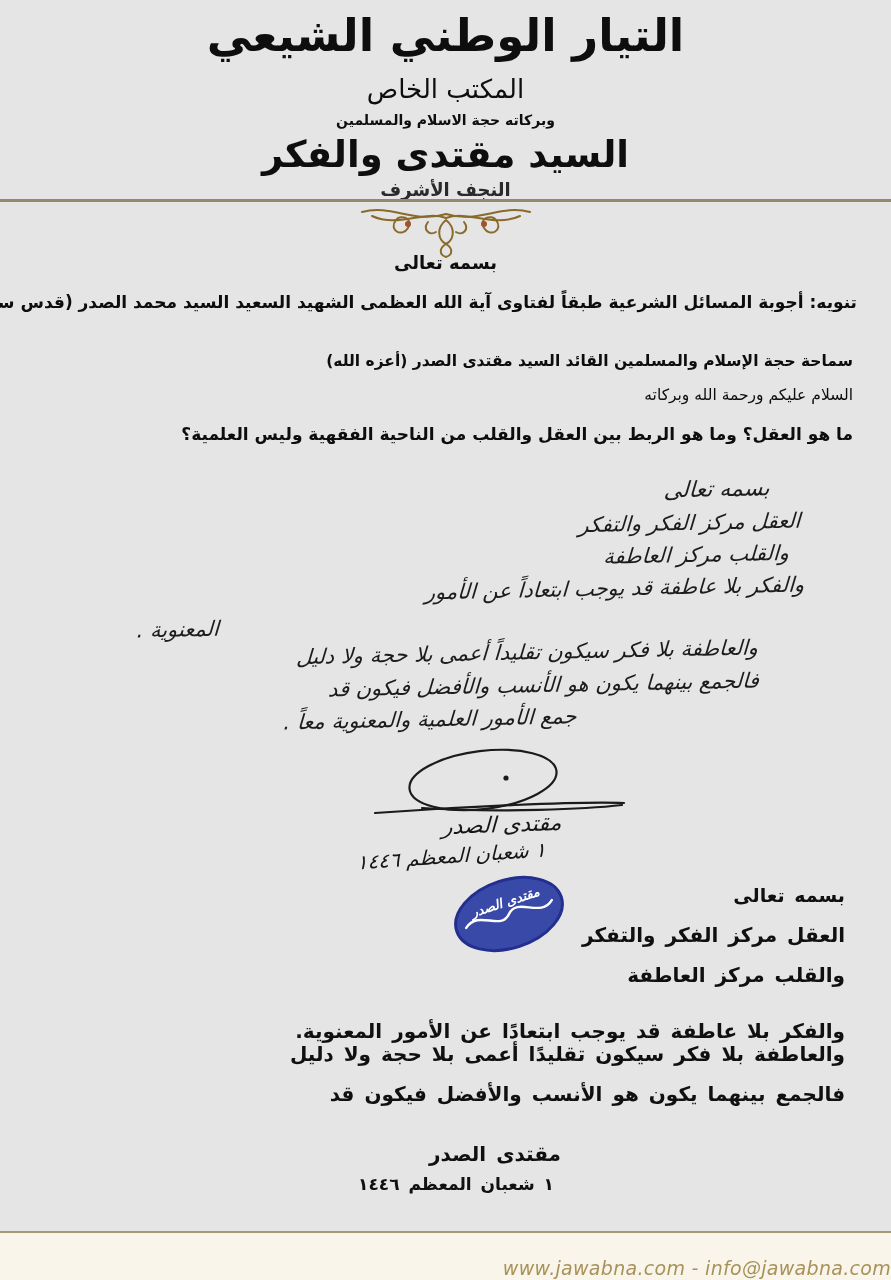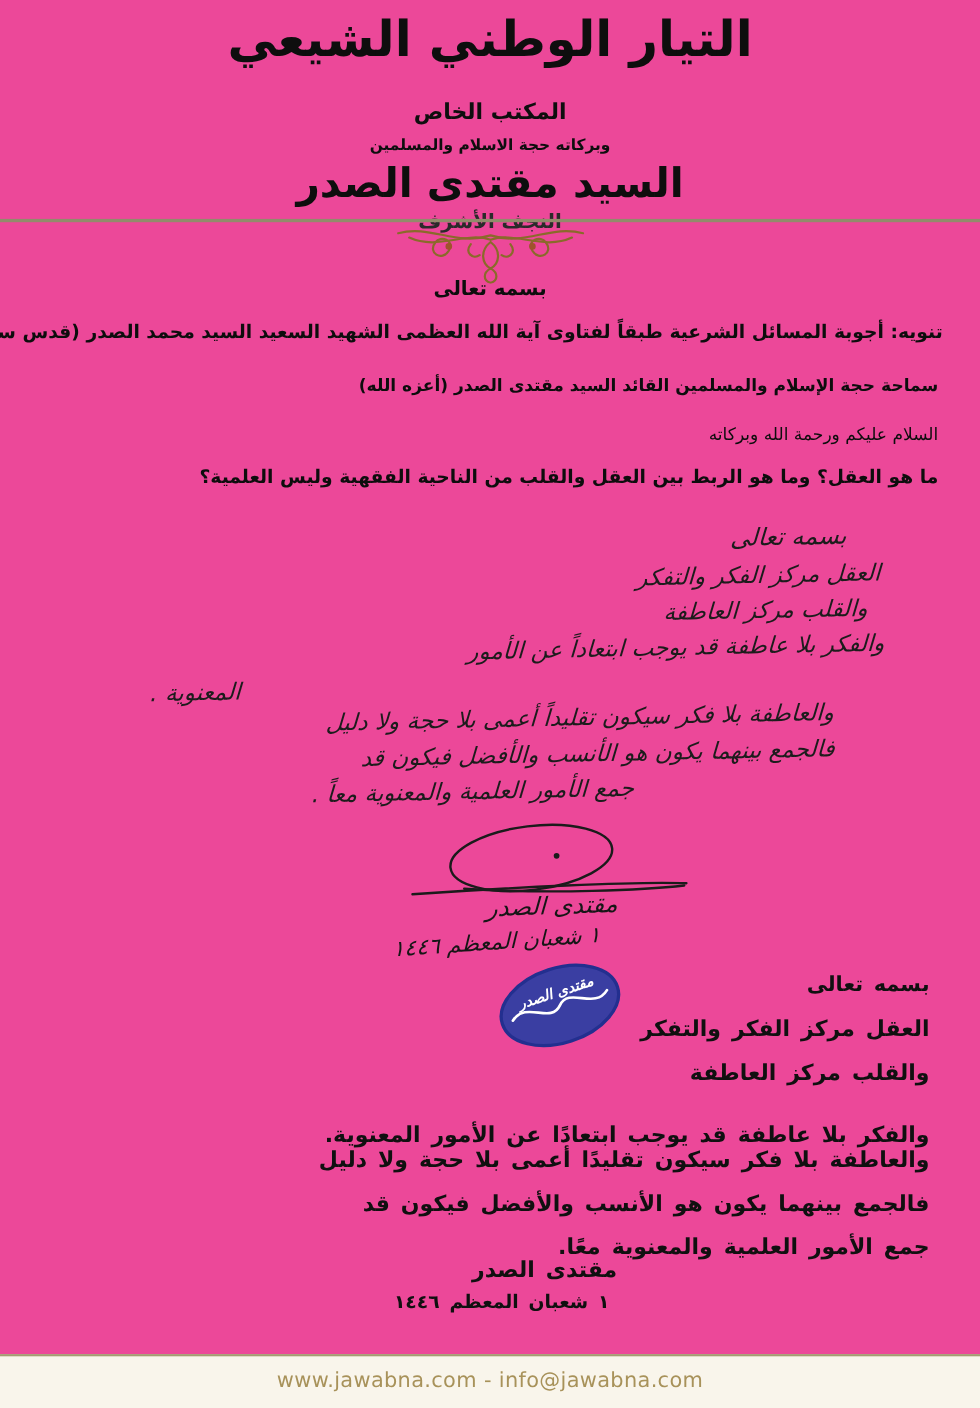--- a/index.html
+++ b/index.html
@@ -1,38 +1,38 @@
 <!DOCTYPE html>
 <html lang="ar"><head>
 <meta charset="utf-8">
 <style>
   html,body{margin:0;padding:0;}
   body{
     width:891px;height:1280px;position:relative;overflow:hidden;
     background:#ffffff;
     font-family:"DejaVu Sans",sans-serif;
   }
-  .page{position:absolute;inset:0;background:#ec4899;}
+  .page{position:absolute;inset:0;background:#e5e5e5;}
 
   
   .letterhead{position:absolute;top:4px;left:0;width:100%;text-align:center;color:#0e0e0e;direction:rtl;}
   .lh-org{font-size:45px;font-weight:bold;line-height:64px;}
-  .lh-office{font-size:20px;font-weight:bold;line-height:34px;margin-top:16px;}
+  .lh-office{font-size:26px;font-weight:normal;line-height:34px;margin-top:4px;}
   .lh-sub{font-size:14px;font-weight:bold;line-height:20px;margin-top:4px;}
   .lh-leader{font-size:37px;font-weight:bold;line-height:46px;margin-top:2px;}
   .lh-loc{font-size:18px;font-weight:bold;line-height:17px;margin-top:3px;color:#2a2a2a;}
 
   .divider{position:absolute;top:199px;left:0;width:100%;border-top:3px solid #928b6b;}
   .ornament{position:absolute;top:202px;left:50%;transform:translateX(-50%);}
 
   
   .ar{direction:rtl;color:#0d0d0d;white-space:nowrap;}
   .basmala{position:absolute;top:252px;left:0;width:100%;text-align:center;font-size:18px;font-weight:bold;}
   .notice{position:absolute;top:292px;right:34px;font-size:17px;font-weight:bold;}
-  .addressee{position:absolute;top:341px;right:38px;font-size:15.5px;font-weight:bold;}
+  .addressee{position:absolute;top:352px;right:38px;font-size:15.5px;font-weight:bold;}
   .greeting{position:absolute;top:386px;right:38px;font-size:15.5px;font-weight:normal;}
   .question{position:absolute;top:424px;right:38px;font-size:17px;font-weight:bold;}
 
   
   .handwriting{position:absolute;inset:0;transform:rotate(-1.2deg);pointer-events:none;}
   .hw{position:absolute;direction:rtl;white-space:nowrap;
       font-style:italic;font-size:21px;color:#1c1c1c;
       transform:skewX(-4deg);letter-spacing:.5px;}
   .hw1{top:482px;right:118px;font-size:22px;}
   .hw2{top:516px;right:88px;}
@@ -60,33 +60,33 @@
   .t-sign{position:absolute;top:1142px;right:330px;font-size:20px;}
   .t-date{position:absolute;top:1174px;right:337px;font-size:17px;}
 
   
   .sig-svg{position:absolute;left:350px;top:742px;}
   .stamp-svg{position:absolute;left:446px;top:872px;}
 
   
   .footer{position:absolute;top:1231px;left:0;width:100%;height:49px;
           background:#f9f5eb;border-top:2px solid #a59b72;}
-  .footer-text{width:100%;text-align:center;margin-top:11px;direction:ltr;
-               font-size:19px;color:#a8925a;letter-spacing:.3px;}
+  .footer-text{width:100%;text-align:right;margin-top:24px;direction:ltr;
+               font-size:19px;color:#a8925a;letter-spacing:.3px;font-style:italic;}
 </style>
 </head>
 <body>
 
 <div class="page">
 
   <div class="letterhead">
     <div class="lh-org">التيار الوطني الشيعي</div>
     <div class="lh-office">المكتب الخاص</div>
     <div class="lh-sub">وبركاته حجة الاسلام والمسلمين</div>
-    <div class="lh-leader">السيد مقتدى الصدر</div>
+    <div class="lh-leader">السيد مقتدى والفكر</div>
     <div class="lh-loc">النجف الأشرف</div>
   </div>
 
   <div class="divider"></div>
 
   <svg class="ornament" width="176" height="56" viewBox="0 0 176 56">
     <g fill="none" stroke="#8a6a2a" stroke-width="2" stroke-linecap="round">
       <path d="M4,10 C34,2 56,22 88,12 C120,22 142,2 172,10"></path>
       <path d="M14,14 C40,26 66,8 88,16 C110,8 136,26 162,14"></path>
       <path d="M38,18 c-8,10 6,18 12,8 c6,-10 -8,-14 -12,-8 z"></path>
@@ -136,21 +136,20 @@
       <text x="63" y="34" text-anchor="middle" fill="#ffffff" font-size="13" font-style="italic" font-weight="bold">مقتدى الصدر</text>
     </g>
   </svg>
 
   <div class="typed t-basmala ar">بسمه تعالى</div>
   <div class="typed t1 ar">العقل مركز الفكر والتفكر</div>
   <div class="typed t2 ar">والقلب مركز العاطفة</div>
   <div class="typed t3 ar">والفكر بلا عاطفة قد يوجب ابتعادًا عن الأمور المعنوية.</div>
   <div class="typed t4 ar">والعاطفة بلا فكر سيكون تقليدًا أعمى بلا حجة ولا دليل</div>
   <div class="typed t5 ar">فالجمع بينهما يكون هو الأنسب والأفضل فيكون قد</div>
-  <div class="typed t6 ar">جمع الأمور العلمية والمعنوية معًا.</div>
   <div class="typed t-sign ar">مقتدى الصدر</div>
   <div class="typed t-date ar">١ شعبان المعظم ١٤٤٦</div>
 
   <div class="footer">
     <div class="footer-text">www.jawabna.com - info@jawabna.com</div>
   </div>
 
 </div>
 
 </body></html>

